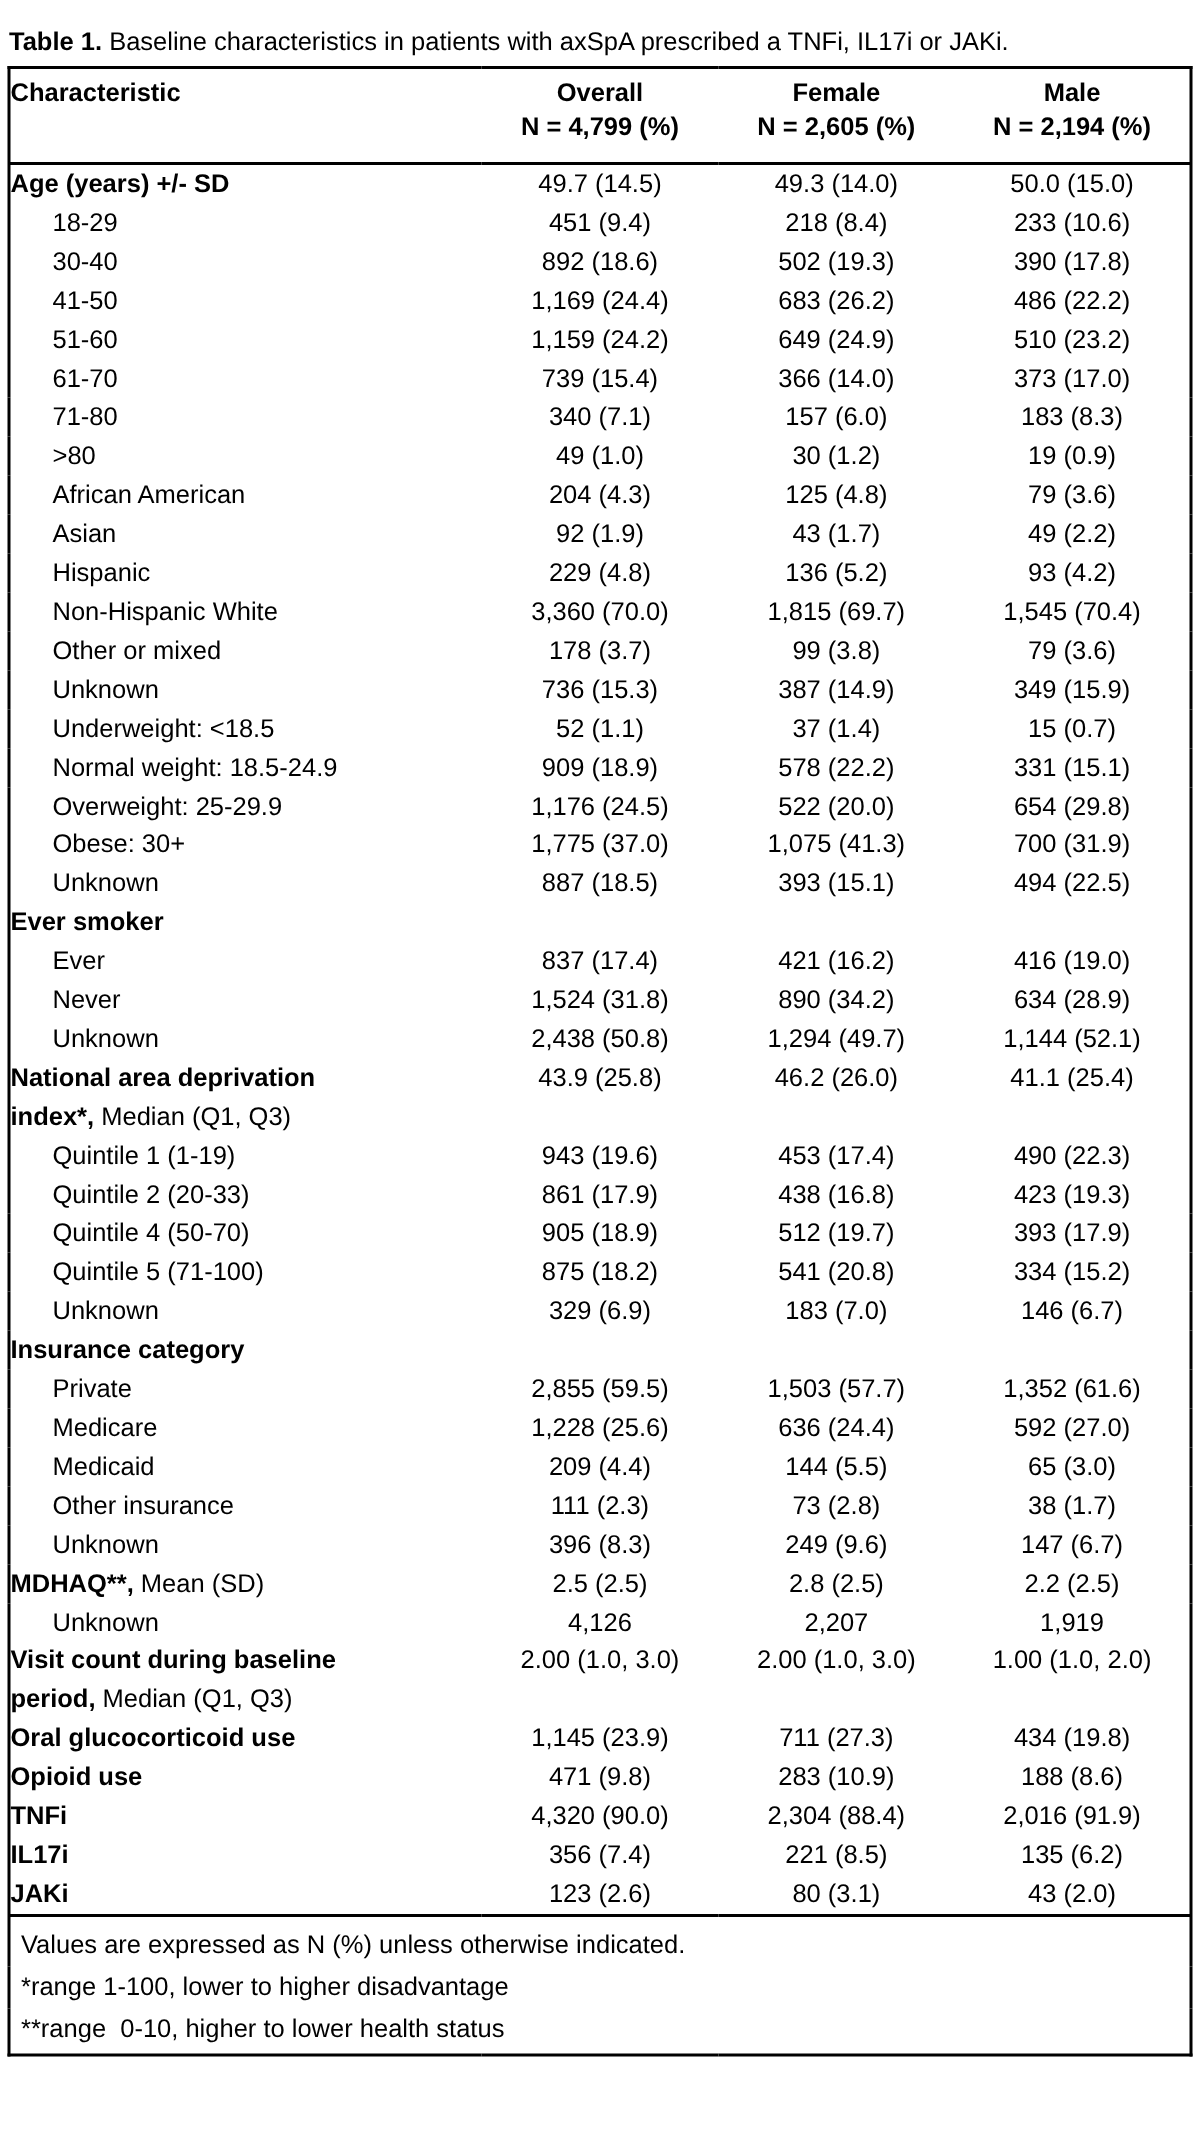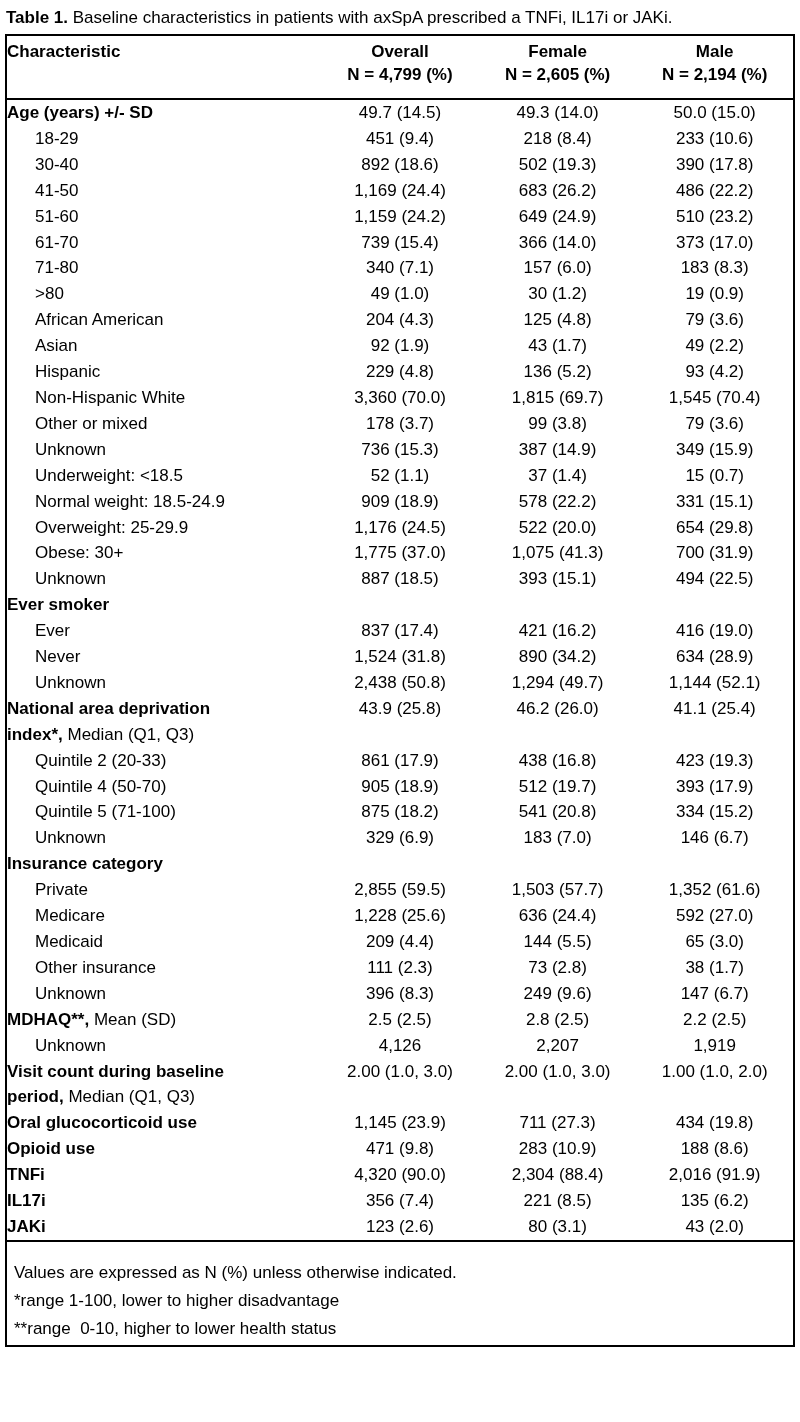--- a/index.html
+++ b/index.html
@@ -2,40 +2,40 @@
 <html><head>
 <meta charset="utf-8">
 <style>
   html, body { margin: 0; padding: 0; background: #ffffff; }
   body {
     width: 800px; height: 1422px;
     font-family: "Liberation Sans", sans-serif;
     color: #000; -webkit-font-smoothing: antialiased;
   }
   .page { padding: 5px 5px 0 5px; }
-  .caption { font-size: 17px; line-height: 22px; margin: 2px 0 5px 1px; }
+  .caption { font-size: 17px; line-height: 22px; margin: 12px 0 5px 1px; }
   .b { font-weight: bold; }
   table {
     width: 790px; border-collapse: collapse; border: 2px solid #000;
     table-layout: fixed; font-size: 17px;
   }
   thead th {
     font-weight: bold; text-align: center; vertical-align: top;
     line-height: 23px; padding: 4px 0 12px 0; border-bottom: 2px solid #000;
   }
   thead th.char { text-align: left; padding-left: 0; }
   tbody.tblbody td { line-height: 25.9px; vertical-align: top; padding: 0; }
   td.label { text-align: left; padding-left: 7px; }
   td.label.indent { padding-left: 28px; }
   td.val { text-align: center; }
   tbody.footer td {
     line-height: 26.2px; padding-left: 7px; text-align: left;
     white-space: pre-wrap; vertical-align: top;
   }
-  tbody.footer tr:first-child td { border-top: 2px solid #000; padding-top: 18px; }
+  tbody.footer tr:first-child td { border-top: 2px solid #000; padding-top: 6px; }
   tbody.footer tr:last-child td { padding-bottom: 3px; }
 </style>
 </head>
 <body>
 
 <div class="page">
 
   <div class="caption"><span class="b">Table 1.</span><span> Baseline characteristics in patients with axSpA prescribed a TNFi, IL17i or JAKi.</span></div>
 
   <table>
@@ -192,20 +192,26 @@
           <td class="val">1,294 (49.7)</td>
           <td class="val">1,144 (52.1)</td>
         </tr>
         <tr>
           <td class="label"><span class="b">National area deprivation</span><br><span class="b">index*,</span><span> Median (Q1, Q3)</span></td>
           <td class="val">43.9 (25.8)</td>
           <td class="val">46.2 (26.0)</td>
           <td class="val">41.1 (25.4)</td>
         </tr>
         <tr>
+          <td class="label indent"><span>Quintile 1 (1-19)</span></td>
+          <td class="val">943 (19.6)</td>
+          <td class="val">453 (17.4)</td>
+          <td class="val">490 (22.3)</td>
+        </tr>
+        <tr>
           <td class="label indent"><span>Quintile 2 (20-33)</span></td>
           <td class="val">861 (17.9)</td>
           <td class="val">438 (16.8)</td>
           <td class="val">423 (19.3)</td>
         </tr>
         <tr>
           <td class="label indent"><span>Quintile 4 (50-70)</span></td>
           <td class="val">905 (18.9)</td>
           <td class="val">512 (19.7)</td>
           <td class="val">393 (17.9)</td>

